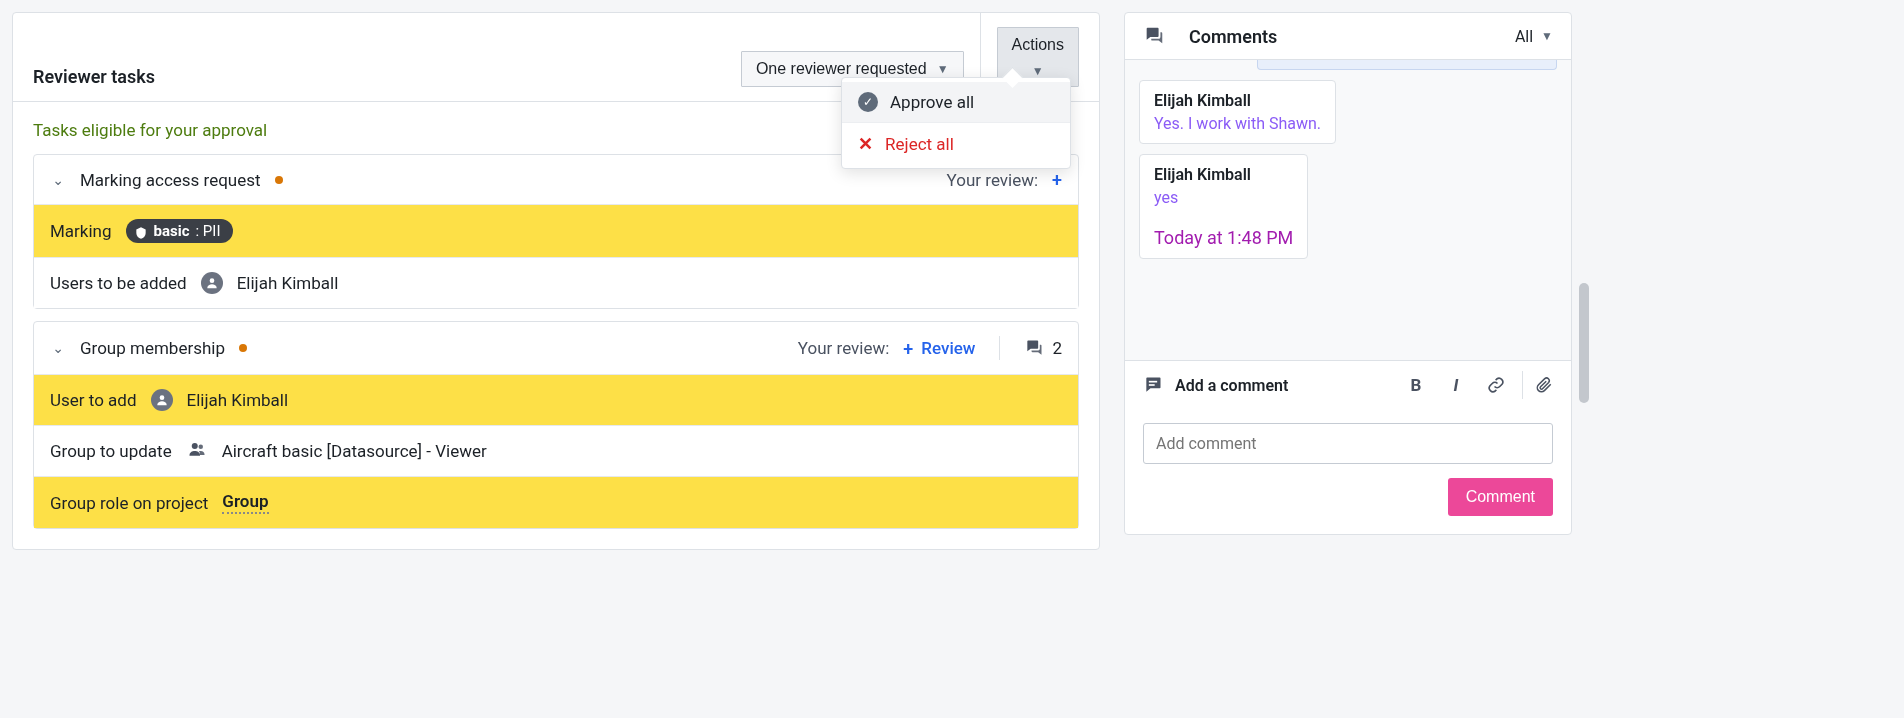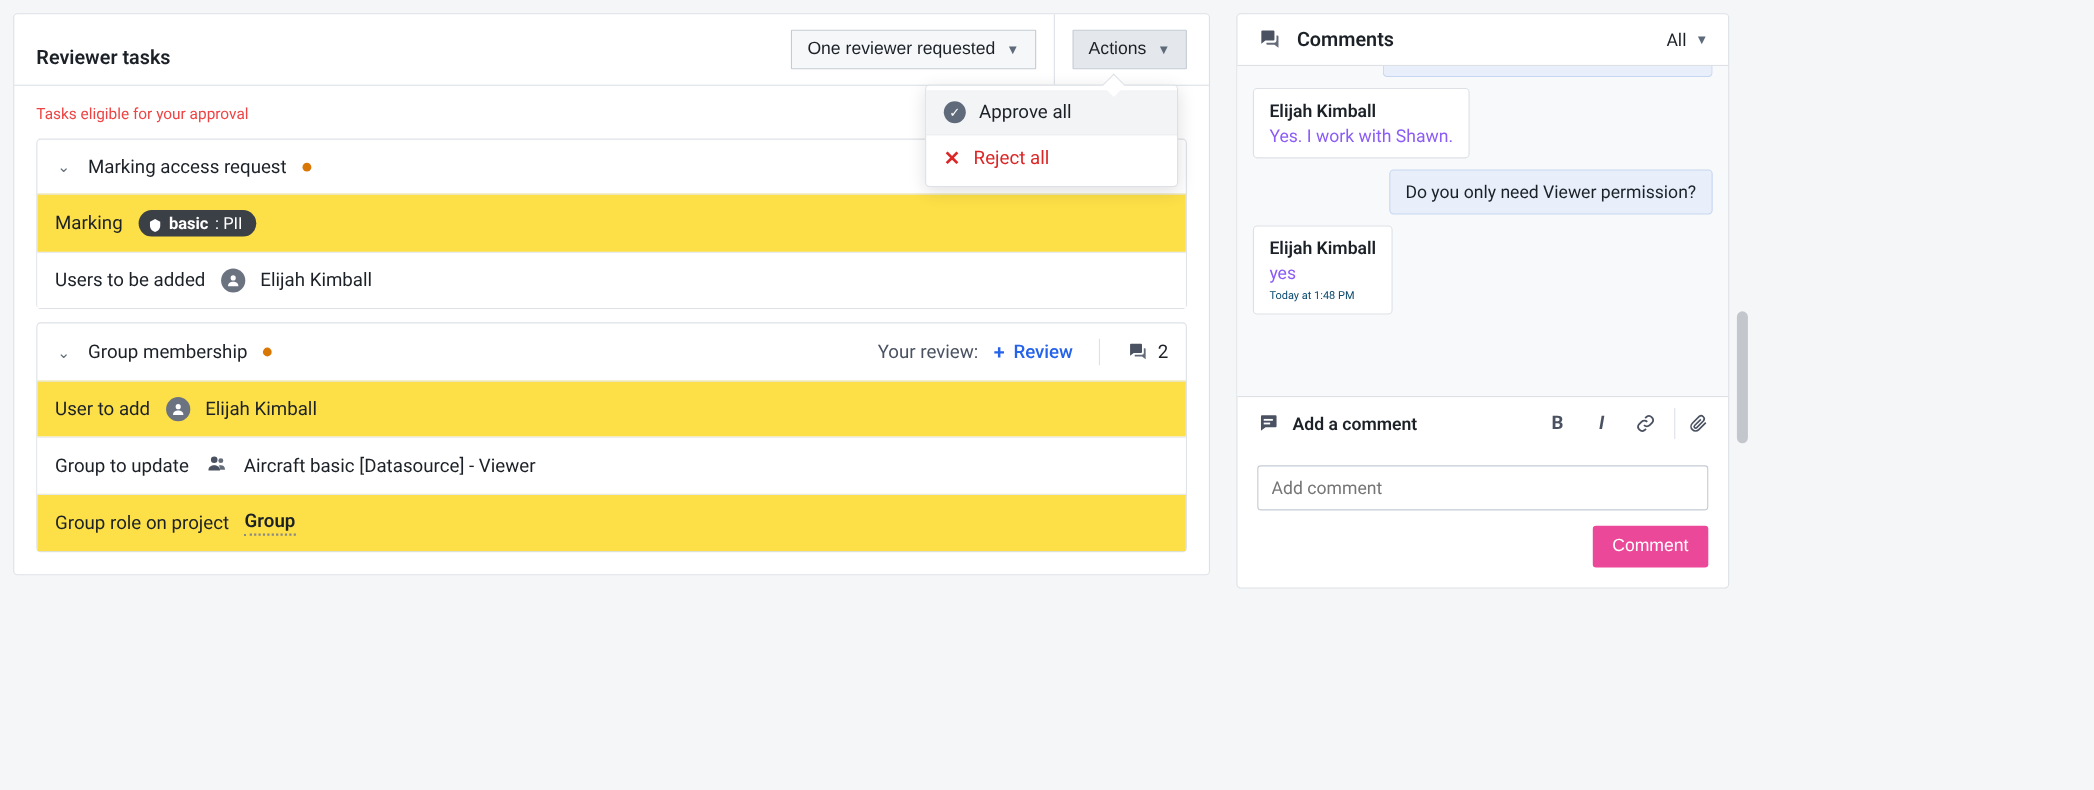--- a/index.html
+++ b/index.html
@@ -49,24 +49,25 @@
   }
   .select-btn .chev { color: #5f6b7a; font-size: 12px; }
   .divider-v {
     width: 1px;
     align-self: stretch;
     background: #dde1e6;
     margin: -14px 4px;
   }
   .actions-btn {
     background: #e4e7eb;
+    flex-direction: column;
   }
   .eligible-label {
-    color: #ef4444;
-    font-size: 14px;
+    color: #4d7c0f;
+    font-size: 17px;
     padding: 18px 20px 14px 20px;
   }
   .task-card {
     margin: 0 20px 12px 20px;
     border: 1px solid #dde1e6;
     border-radius: 4px;
     overflow: visible;
   }
   .task-header {
     display: flex;
@@ -212,21 +213,21 @@
     width: 448px;
     background: #fff;
     border: 1px solid #dde1e6;
     border-radius: 4px;
     position: relative;
   }
   .right-header {
     display: flex;
     align-items: center;
     padding: 12px 18px;
-    gap: 14px;
+    gap: 24px;
     border-bottom: 1px solid #dde1e6;
   }
   .right-header svg { color: #4a5261; }
   .right-header .title { font-weight: 600; font-size: 18px; flex: 1; }
   .filter {
     display: inline-flex;
     align-items: center;
     gap: 8px;
     font-size: 16px;
     color: #1c2127;
@@ -244,21 +245,21 @@
   .bubble {
     background: #fff;
     border: 1px solid #dde1e6;
     border-radius: 4px;
     padding: 10px 14px;
     max-width: 300px;
     align-self: flex-start;
   }
   .bubble .name { font-weight: 600; font-size: 16px; margin-bottom: 4px; }
   .bubble .text { font-size: 16px; color: #8b5cf6; }
-  .bubble .time { font-size: 10px; color: #0c4a6e; margin-top: 6px; }
+  .bubble .time { font-size: 18px; color: #a21caf; margin-top: 20px; }
   .bubble-blue {
     background: #e8effb;
     border: 1px solid #c7d6f0;
     border-radius: 4px;
     padding: 10px 14px;
     align-self: flex-end;
     font-size: 16px;
     color: #1c2127;
     max-width: 320px;
   }
@@ -461,23 +462,20 @@
         <span class="chev">▼</span>
       </div>
     </div>
 
     <div class="messages">
       <div class="cut-bubble"></div>
       <div class="bubble">
         <div class="name">Elijah Kimball</div>
         <div class="text">Yes. I work with Shawn.</div>
       </div>
-      <div class="bubble-blue">
-        <span>Do you only need Viewer permission?</span>
-      </div>
       <div class="bubble">
         <div class="name">Elijah Kimball</div>
         <div class="text">yes</div>
         <div class="time">Today at 1:48 PM</div>
       </div>
     </div>
 
     <div class="add-comment-bar">
       <svg width="20" height="20" viewBox="0 0 24 24" fill="#4a5261">
           <path d="M4 3h16a1 1 0 011 1v11a1 1 0 01-1 1H9l-5 4V4a1 1 0 011-1z"></path>

